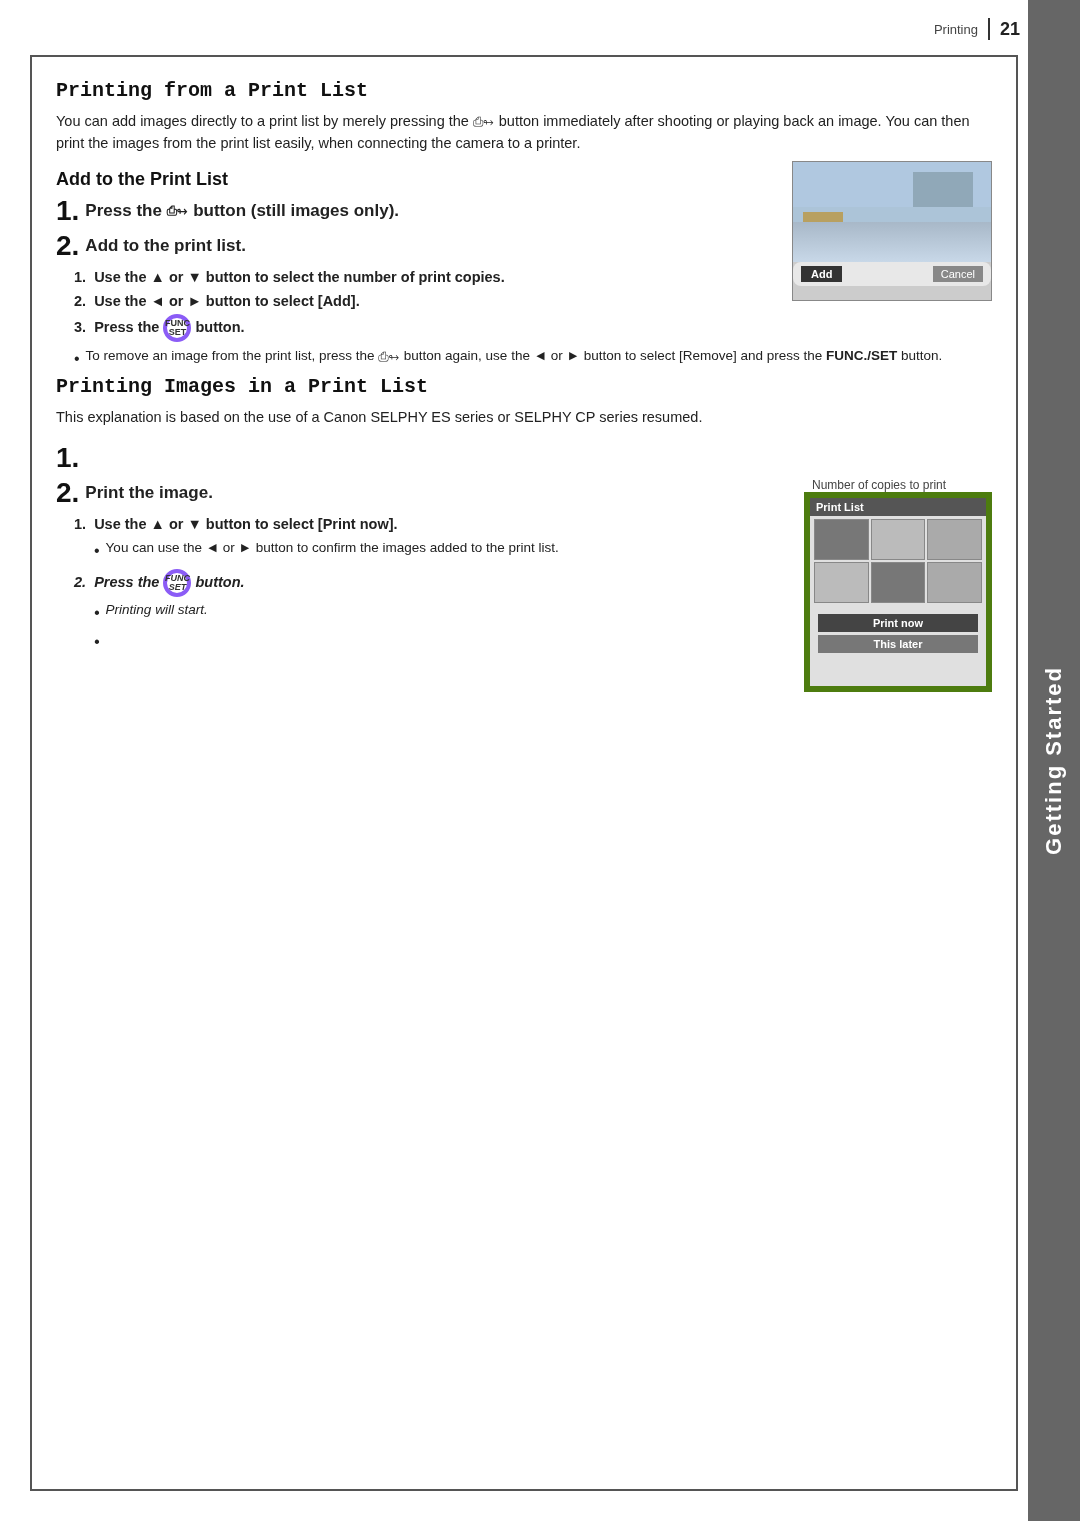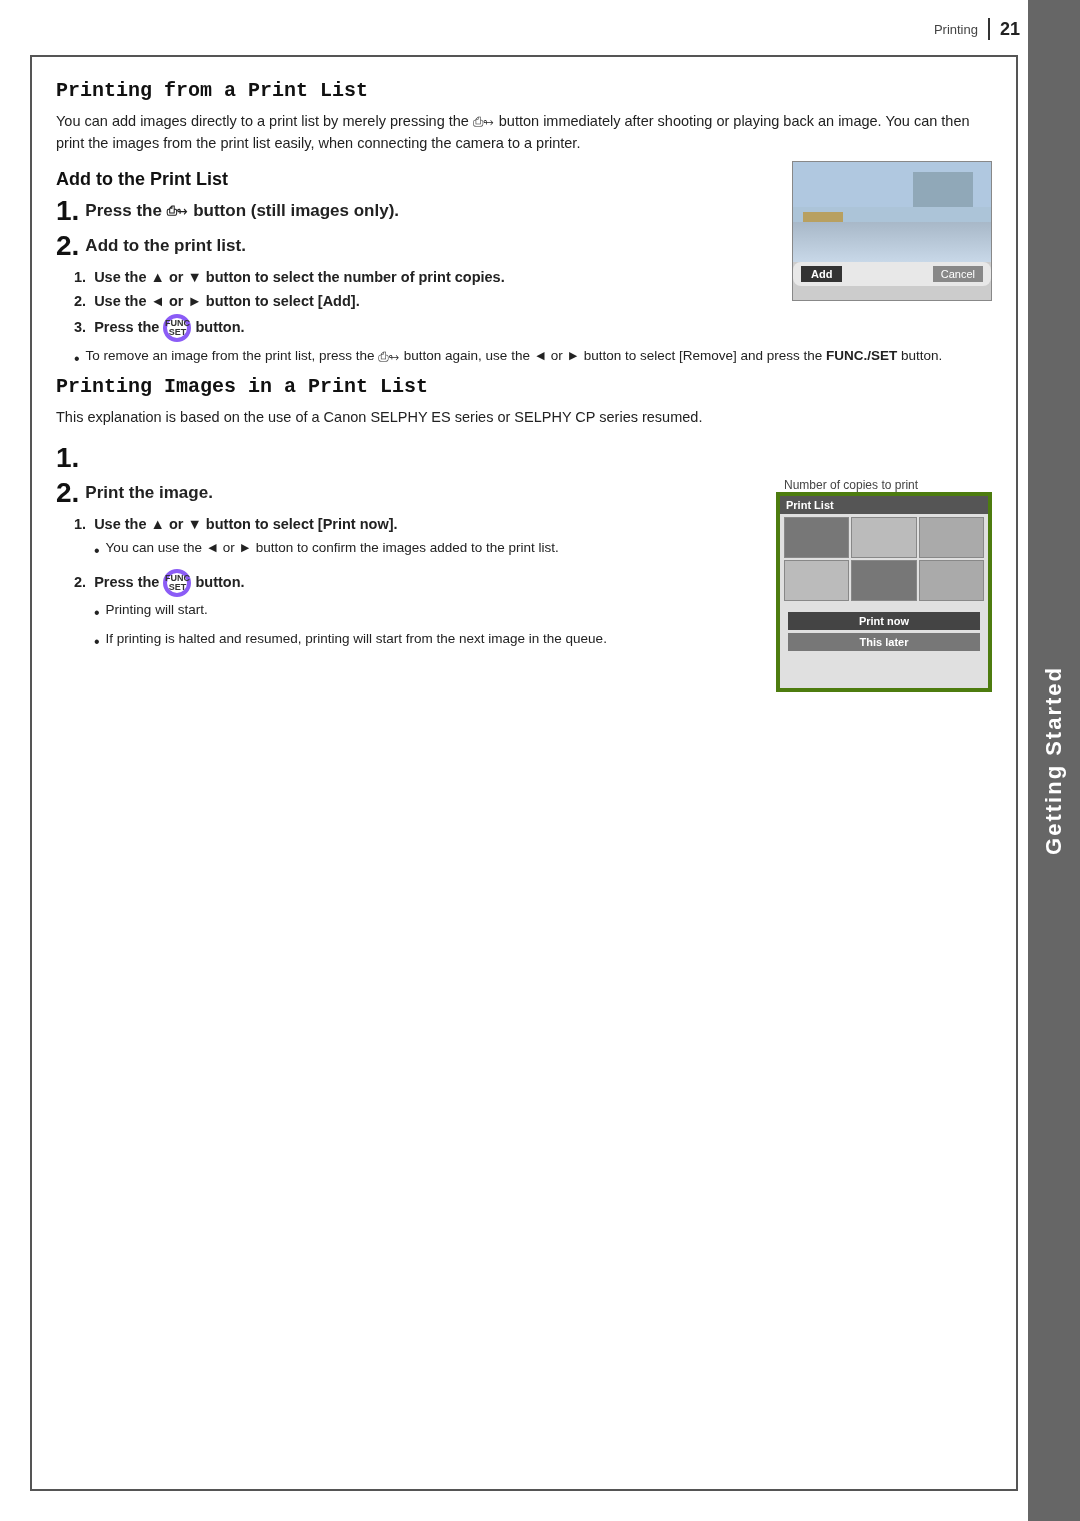--- a/index.html
+++ b/index.html
@@ -196,24 +196,24 @@
       border: none;
     }
 
     
     .printlist-screen-wrap {
       float: right;
       margin-left: 12px;
       margin-top: 0px;
     }
     .printlist-screen {
-      width: 216px;
+      width: 188px;
       height: 200px;
       background: #e0e0e0;
-      border: 4px solid #4d7c0f;
+      border: 6px solid #4d7c0f;
       position: relative;
     }
     .printlist-header {
       background: #555;
       color: #fff;
       font-size: 11px;
       padding: 3px 6px;
       font-weight: bold;
     }
     .printlist-thumbs {
@@ -412,29 +412,28 @@
         1. &nbsp;Use the ▲ or ▼ button to select [Print now].
       </div>
       <div class="bullet-note" style="font-weight:normal;margin-left:20px;">
         <span class="bullet-dot">•</span>
         <span>
           You can use the ◄ or ► button to confirm the images added to the print list.
         </span>
       </div>
     </div>
 
-    <div class="sub-steps" style="margin-top:6px;">
+    <div class="sub-steps" style="margin-top:6px;font-style:italic;">
       <div class="sub-step">
         2. &nbsp;Press the <span class="func-icon">FUNC<br>SET</span> button.
       </div>
       <div class="bullet-note" style="font-weight:normal;margin-left:20px;">
         <span class="bullet-dot">•</span>
         <span>Printing will start.</span>
       </div>
       <div class="bullet-note" style="font-weight:normal;margin-left:20px;">
         <span class="bullet-dot">•</span>
-        <span>If printing is halted and resumed, printing will start from the next image in the queue.</span>
       </div>
     </div>
 
   </div>
 
 </div>
 
 </body></html>

